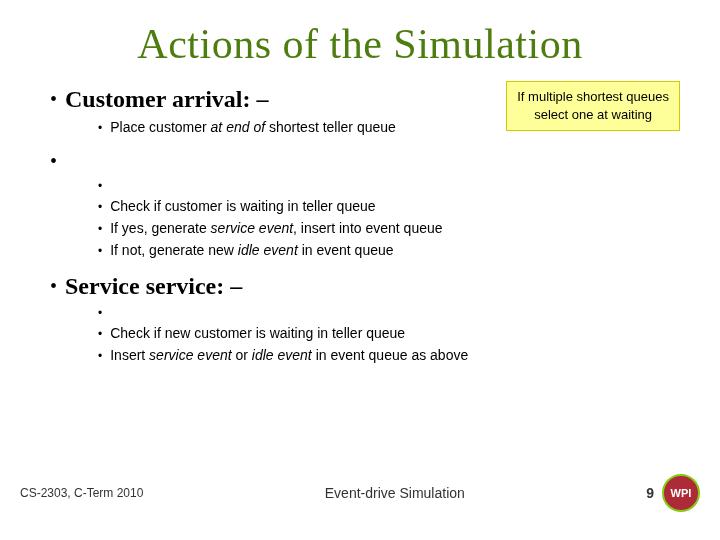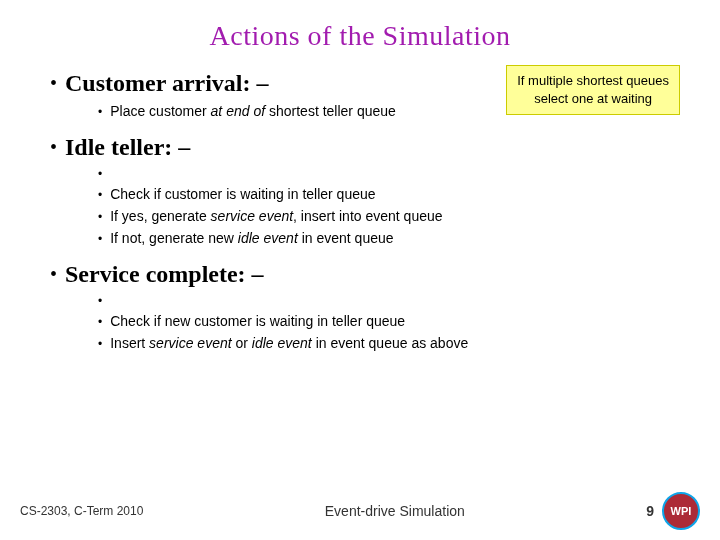--- a/index.html
+++ b/index.html
@@ -13,25 +13,25 @@
     }
 
     .slide {
       width: 720px;
       height: 540px;
       padding: 20px 40px 15px 40px;
       position: relative;
     }
 
     .title {
-      font-size: 28px;
+      font-size: 42px;
       font-weight: normal;
       text-align: center;
       margin-bottom: 18px;
-      color: #a21caf;
+      color: #4d7c0f;
       letter-spacing: 0.5px;
     }
 
     .main-content {
       padding-left: 10px;
     }
 
     .section {
       margin-bottom: 12px;
       position: relative;
@@ -93,21 +93,21 @@
       font-size: 12px;
       flex-shrink: 0;
     }
 
     .italic {
       font-style: italic;
     }
 
     .footer {
       position: absolute;
-      bottom: 10px;
+      bottom: 28px;
       left: 0;
       right: 0;
       display: flex;
       align-items: center;
       justify-content: space-between;
       padding: 0 20px;
       font-size: 12px;
       color: #333;
       font-family: Arial, sans-serif;
     }
@@ -136,21 +136,21 @@
       height: 38px;
       border-radius: 50%;
       background: #ac2b37;
       display: flex;
       align-items: center;
       justify-content: center;
       color: #fff;
       font-size: 11px;
       font-weight: bold;
       font-family: Arial, sans-serif;
-      border: 2px solid #0ea5e9;
+      border: 2px solid #84cc16;
     }
 
     .section-title {
       font-size: 24px;
       font-weight: bold;
     }
   </style>
 </head>
 <body>
 
@@ -176,21 +176,20 @@
           <span class="sub-dot">•</span>
           <span>Place customer <span class="italic">at end of</span> shortest teller queue</span>
         </div>
       </div>
     </div>
 
     <div class="section">
       <div class="section-header">
         <div class="bullet-main">
           <span class="bullet-dot">•</span>
-          <span class="section-title">Idle teller: –</span>
         </div>
       </div>
       <div class="sub-bullets">
         <div class="sub-bullet">
           <span class="sub-dot">•</span>
         </div>
         <div class="sub-bullet">
           <span class="sub-dot">•</span>
           <span>Check if customer is waiting in teller queue</span>
         </div>
@@ -202,21 +201,21 @@
           <span class="sub-dot">•</span>
           <span>If not, generate new <span class="italic">idle event</span> in event queue</span>
         </div>
       </div>
     </div>
 
     <div class="section">
       <div class="section-header">
         <div class="bullet-main">
           <span class="bullet-dot">•</span>
-          <span class="section-title">Service complete: –</span>
+          <span class="section-title">Service service: –</span>
         </div>
       </div>
       <div class="sub-bullets">
         <div class="sub-bullet">
           <span class="sub-dot">•</span>
         </div>
         <div class="sub-bullet">
           <span class="sub-dot">•</span>
           <span>Check if new customer is waiting in teller queue</span>
         </div>

